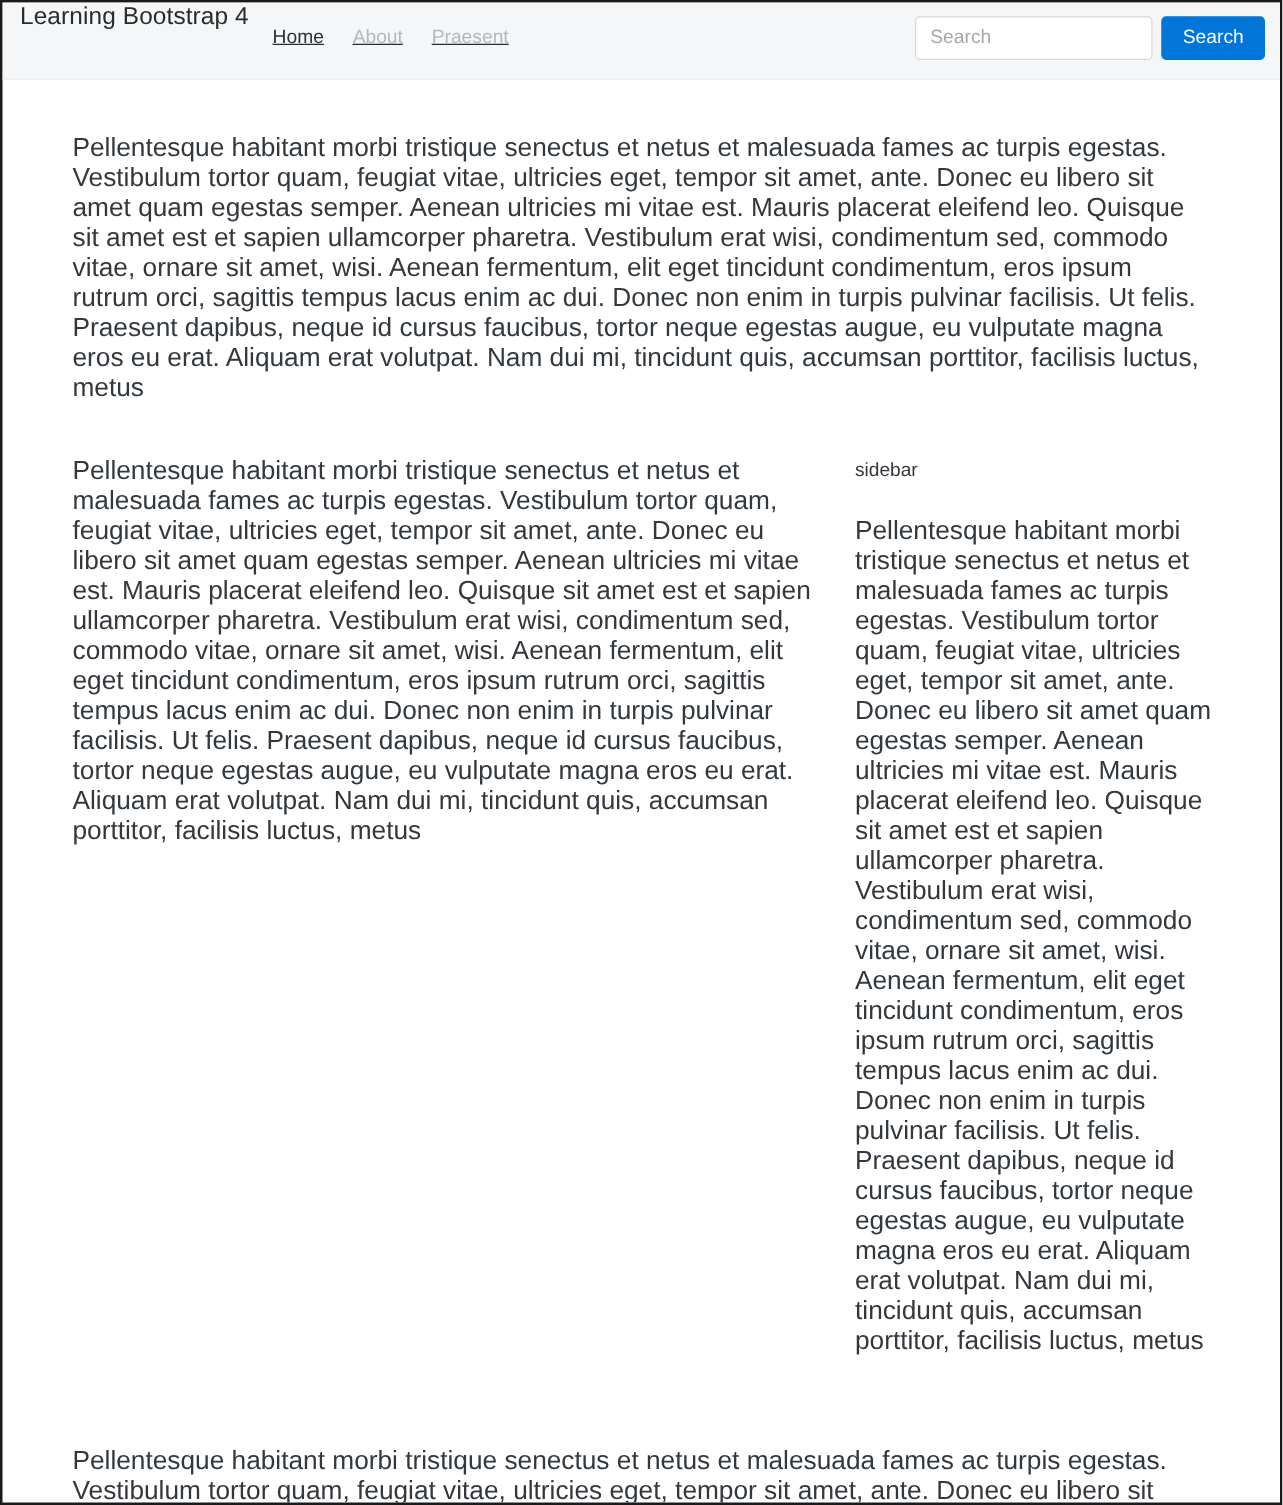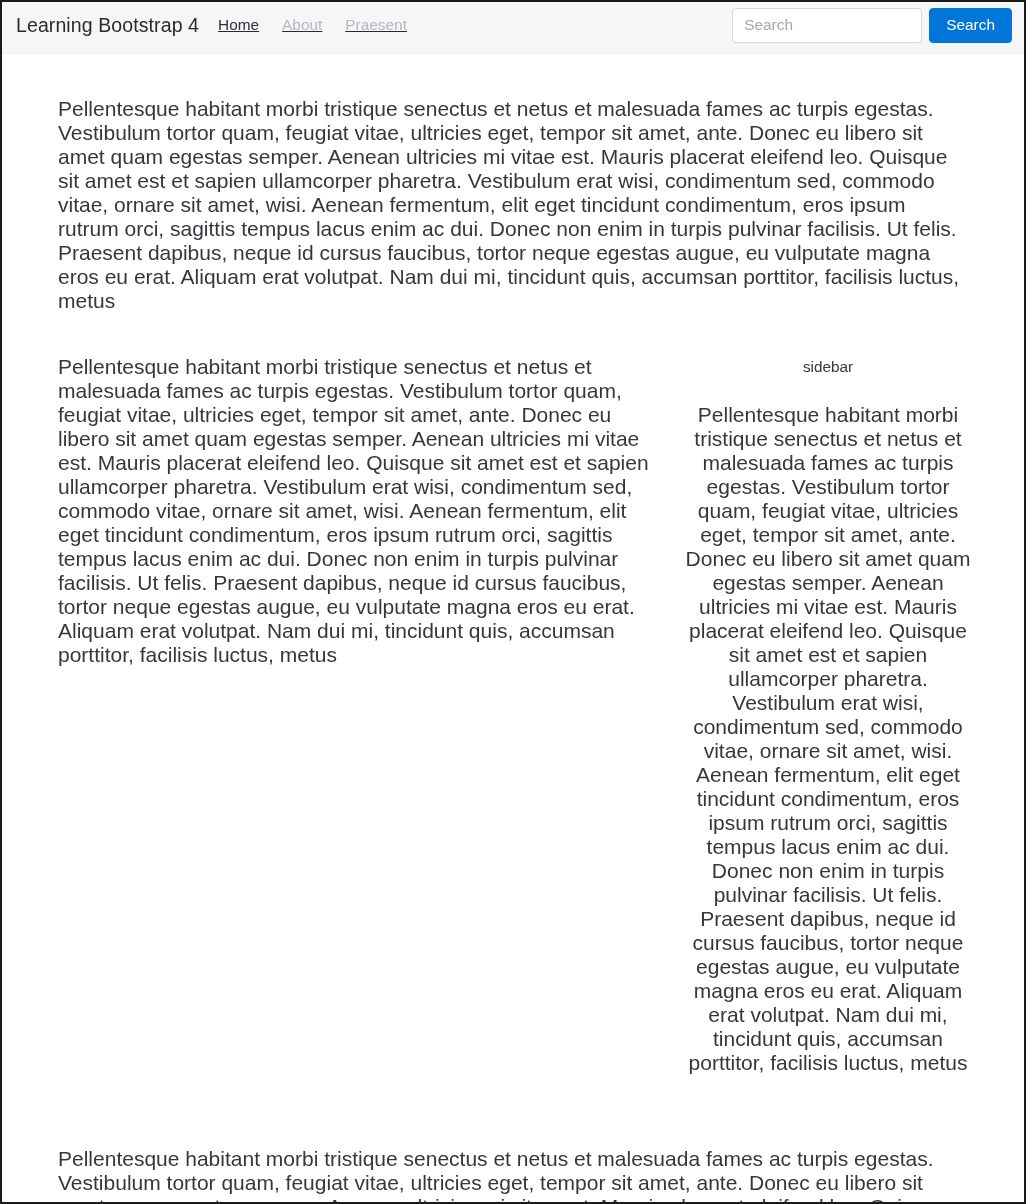--- a/index.html
+++ b/index.html
@@ -18,25 +18,24 @@
     width: 1026px;
     height: 1204px;
     box-sizing: border-box;
     border: 2px solid #1a1a1a;
     background: #ffffff;
     overflow: hidden;
   }
 
   
   .navbar {
-    height: 52px;
+    height: 62px;
     box-sizing: border-box;
     background: #f5f6f7;
     display: flex;
-    align-items: center;
     padding: 0 12px 5px 14px;
     border-bottom: 1px solid #ededed;
   }
   .navbar-brand {
     font-size: 19.5px;
     color: #292b2c;
     letter-spacing: 0.1px;
     white-space: nowrap;
     margin-right: 19px;
     text-decoration: none;
@@ -119,21 +118,20 @@
     align-items: flex-start;
   }
   .col-main {
     width: 600px;
     flex: 0 0 600px;
   }
   .col-spacer { flex: 0 0 26px; }
   .col-side {
     width: 288px;
     flex: 0 0 288px;
-    text-align: center;
   }
   .side-label {
     margin: 0 0 24px 0;
     font-size: 15.3px;
     line-height: 24px;
     color: #33383d;
   }
 
   .bottom-block {
     margin-top: 72px;

